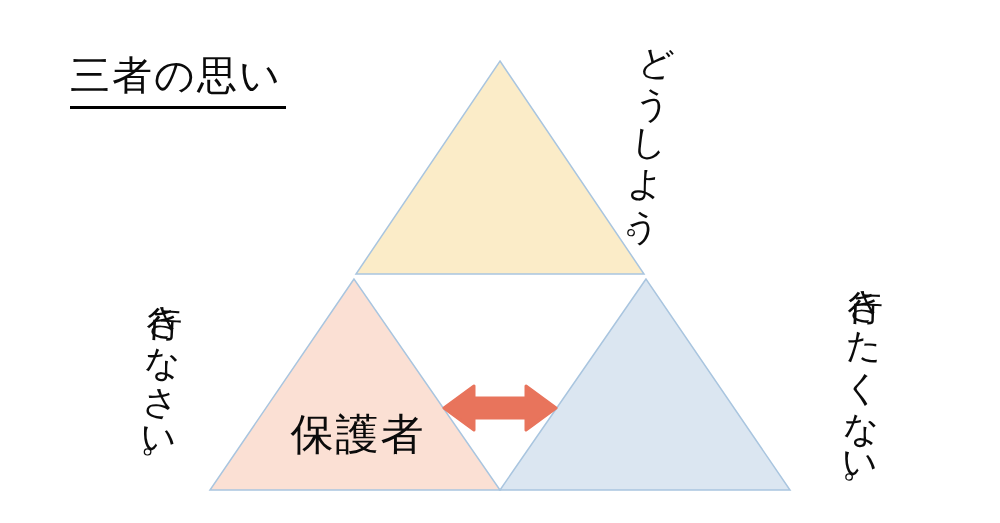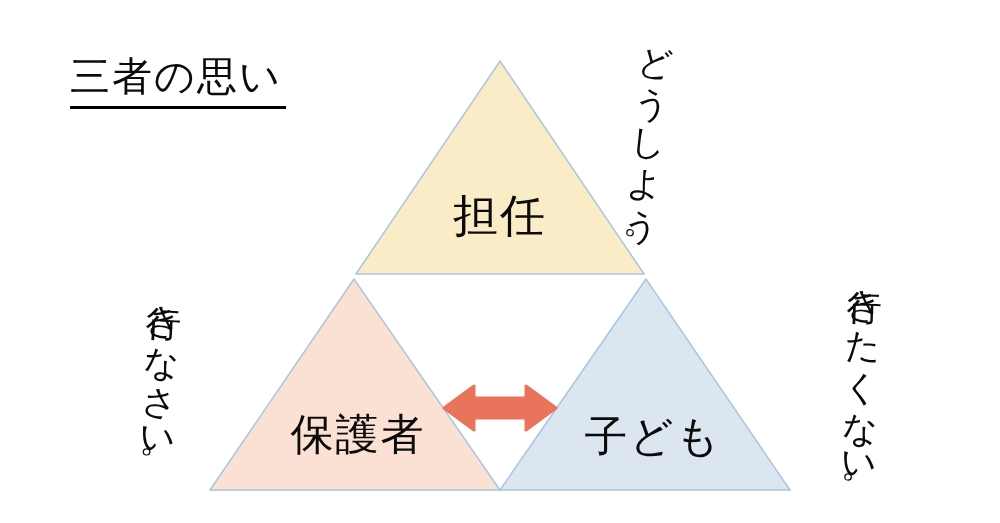--- a/index.html
+++ b/index.html
@@ -7,20 +7,21 @@
     width: 1000px; height: 523px;
     background: #ffffff;
     font-family: "Liberation Sans", sans-serif;
     color: #0b0b0b;
     overflow: hidden;
   }
   .canvas {
     position: relative;
     width: 1000px; height: 523px;
     background: #ffffff;
+    font-family: Liberation Serif, serif;
   }
   .title {
     position: absolute;
     left: 70px; top: 54px;
     font-size: 40px;
     letter-spacing: 2px;
     line-height: 1.1;
     padding: 0 4px 8px 0;
     border-bottom: 3px solid #000;
     white-space: nowrap;
@@ -60,25 +61,23 @@
 
   <div class="title">三者の思い</div>
 
   <svg class="diagram-svg" width="1000" height="523" viewBox="0 0 1000 523">
     <polygon points="500,61 644,274 356,274" stroke-width="1.5" fill="#FBECC8" stroke="#A9C5DF"></polygon>
     <polygon points="354,279 210,490 500,490" stroke-width="1.5" fill="#FBE0D4" stroke="#A9C5DF"></polygon>
     <polygon points="646,279 500,490 790,490" stroke-width="1.5" fill="#DBE6F1" stroke="#A9C5DF"></polygon>
     <path d="M444,408 L474,386 L474,398 L526,398 L526,386 L556,408 L526,430 L526,418 L474,418 L474,430 Z" fill="#E8745C" stroke="#E8745C" stroke-width="3" stroke-linejoin="round"></path>
   </svg>
 
-  <div class="tri-label label-teacher">担任</div>
 
   <div class="tri-label label-parent">保護者</div>
 
-  <div class="tri-label label-child">子ども</div>
 
   <div class="vtext vtext-teacher">どうしよう。</div>
 
   <div class="vtext vtext-parent">行きなさい。</div>
 
   <div class="vtext vtext-child">行きたくない。</div>
 
 </div>
 
 </body></html>

